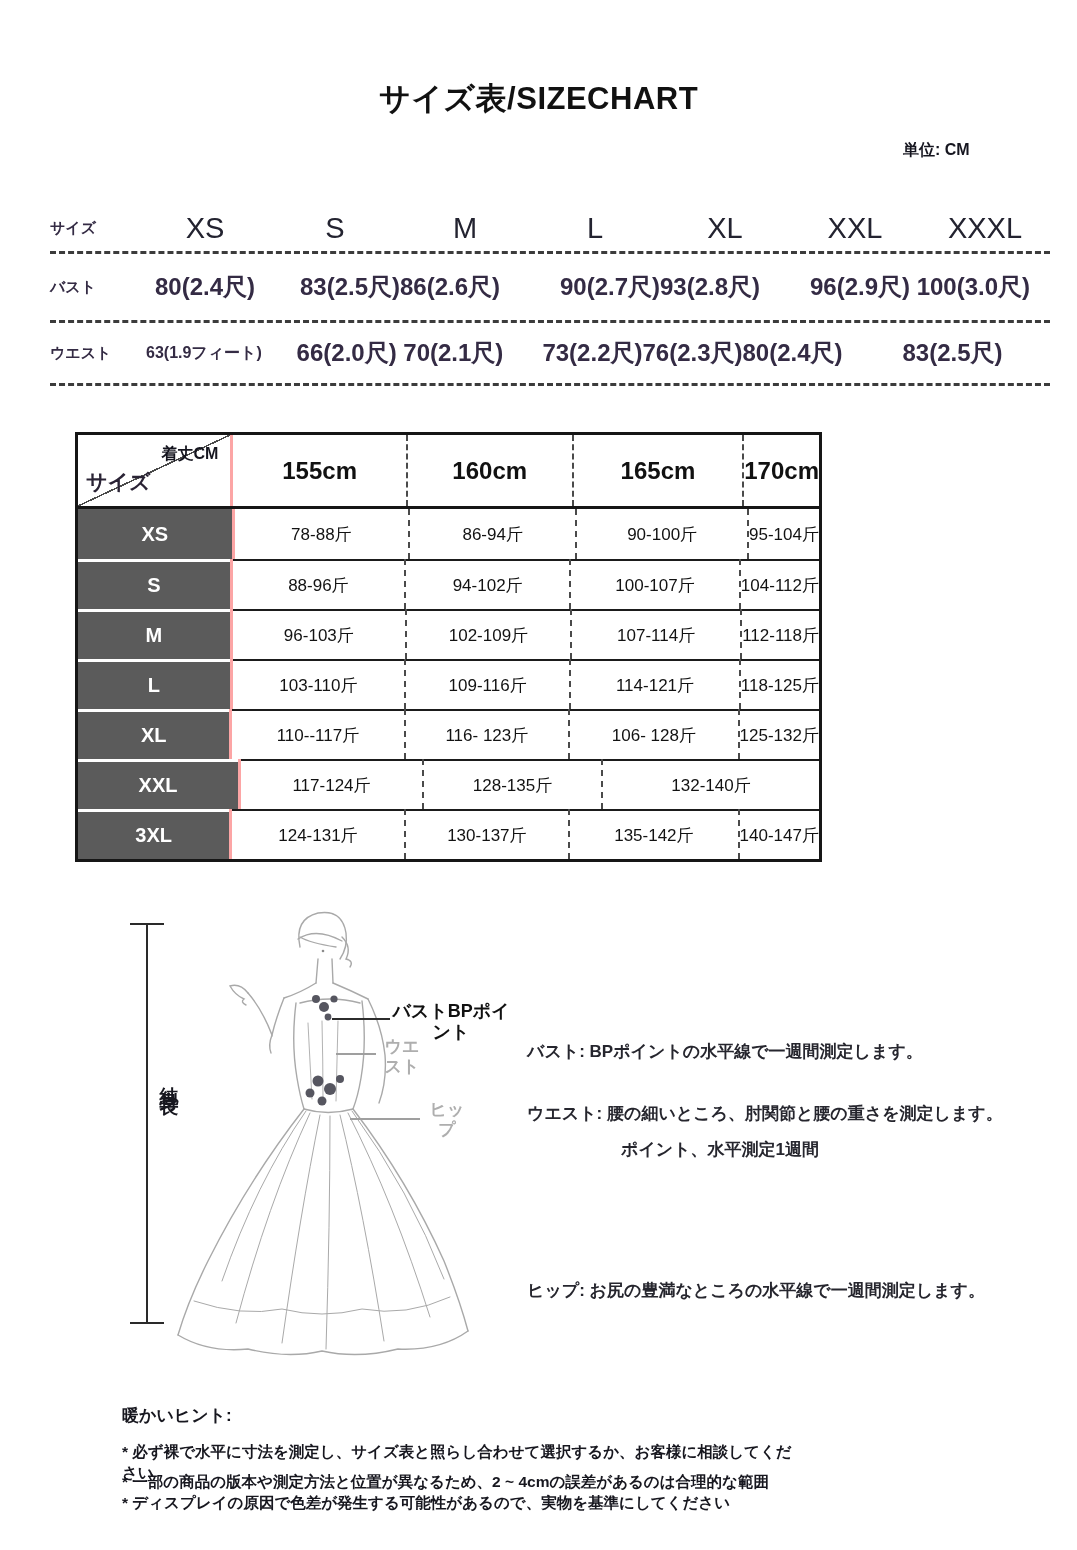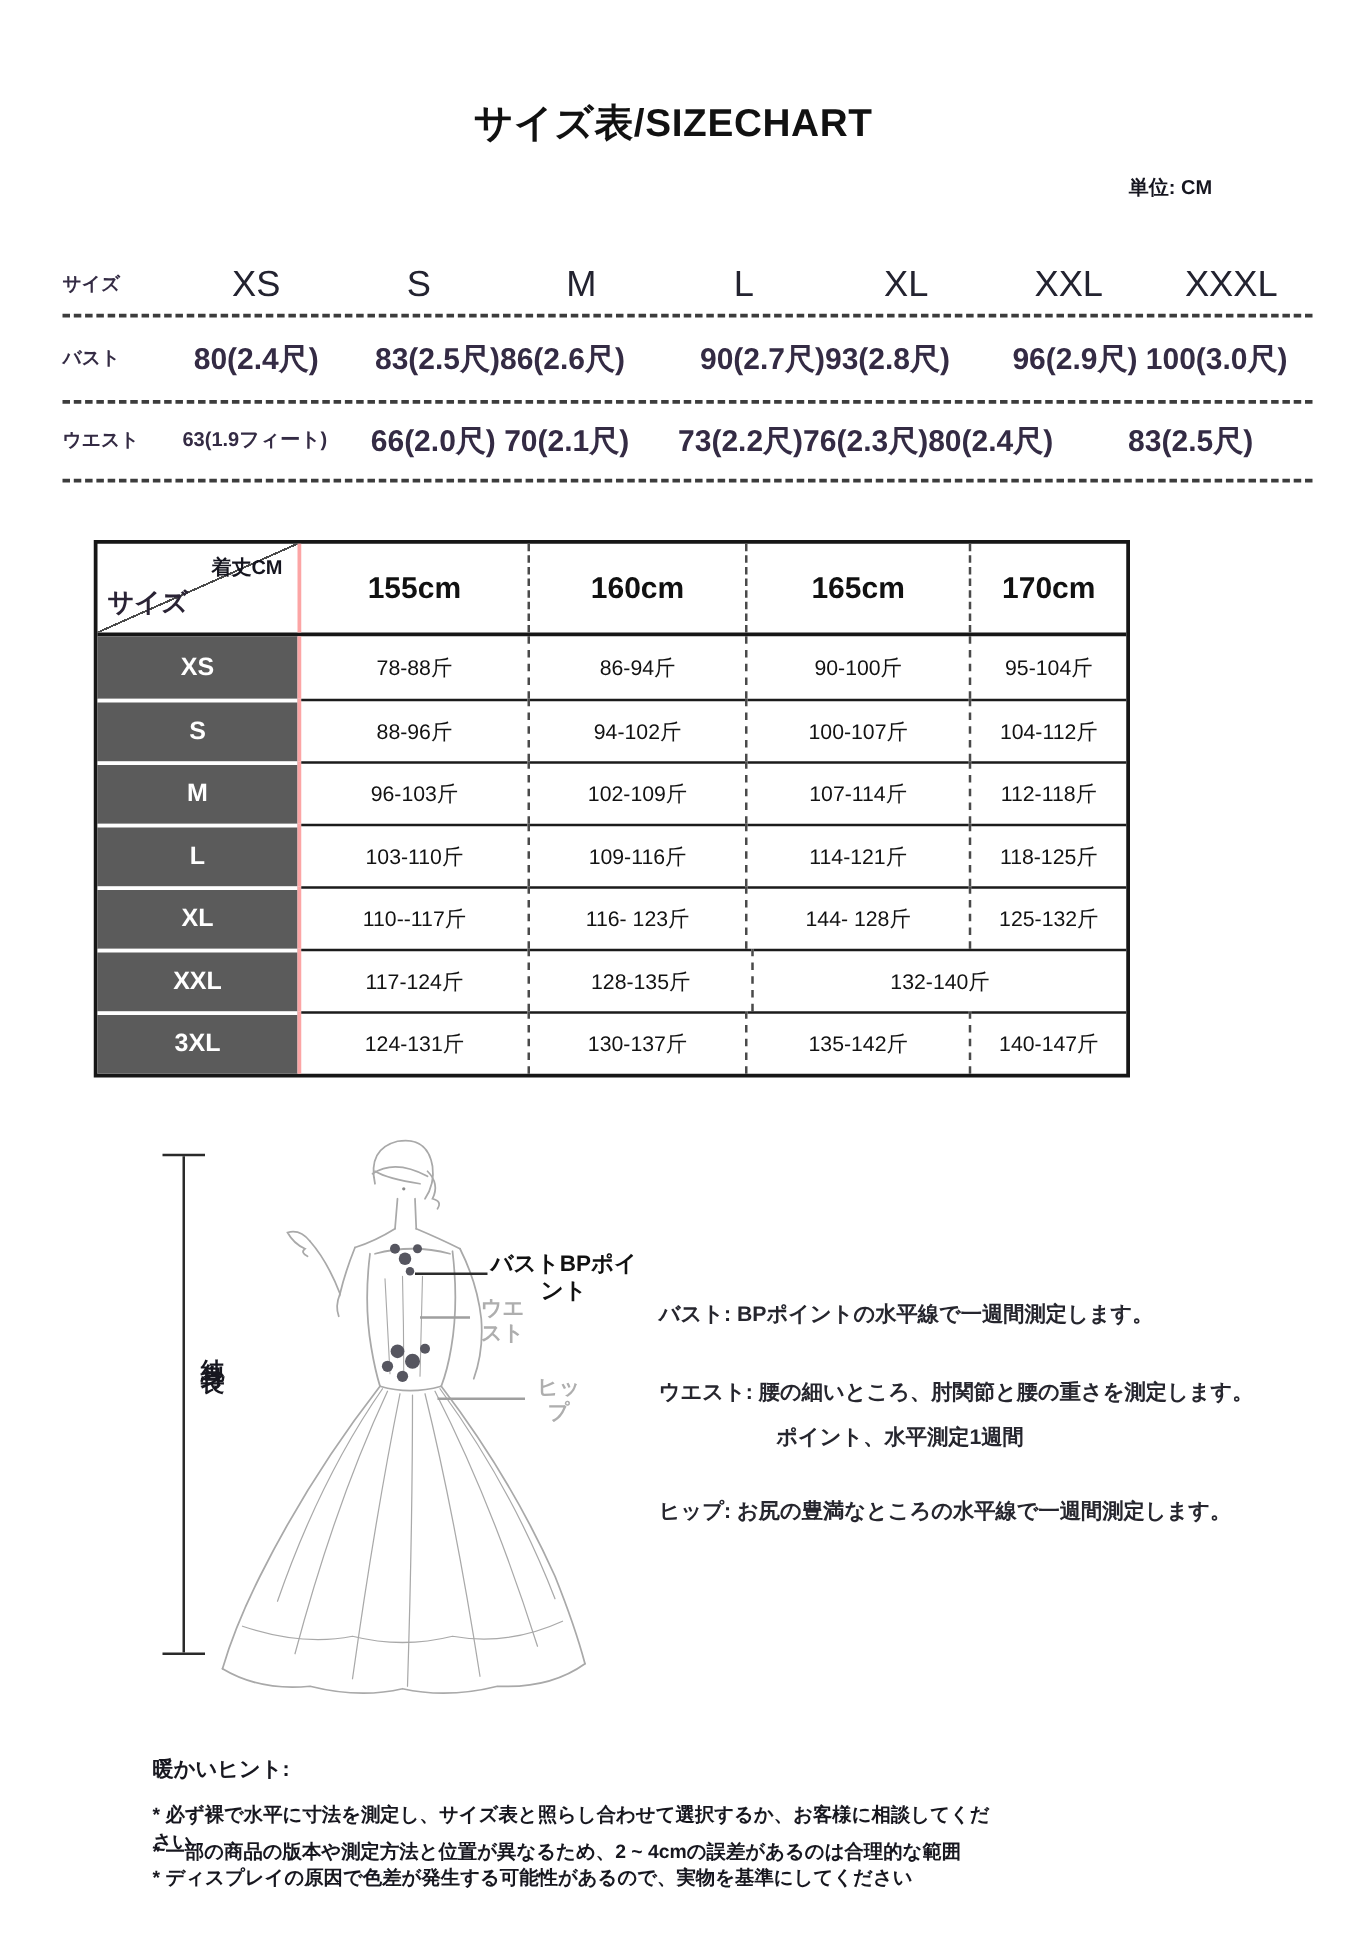--- a/index.html
+++ b/index.html
@@ -21,21 +21,21 @@
   .mrow.sizes .mcell { font-weight:400; font-size:29px; color:#232330; letter-spacing:0; }
   .mrow.sizes { height:46px; }
   .mrow.bust  { height:66px; }
   .mrow.waist { height:60px; }
   .f1 { flex:1 1 0; } .f2 { flex:2 2 0; } .f25 { flex:2.5 2.5 0; } .f15 { flex:1.5 1.5 0; }
   .waist-small { font-size:16px !important; font-weight:700; white-space:normal !important;
                  width:118px; margin:0 auto; text-align:left !important; line-height:1.1; }
   .dash { border-bottom:3px dashed #3c3c3c; height:0; }
 
   
-  .wtable { position:absolute; left:75px; top:432px; width:829px; border:3px solid #161616; background:#fff; }
+  .wtable { position:absolute; left:75px; top:432px; width:747px; border:3px solid #161616; background:#fff; }
   .wrow { display:flex; }
   .wrow > div { display:flex; align-items:center; justify-content:center; }
   .col0 { width:160px; } .col1 { width:184px; } .col2 { width:174px; } .col3 { width:179px; } .col4 { flex:1; }
   .whead { height:74px; border-bottom:3px solid #161616; }
   .whead .hcell { font-size:24px; font-weight:700; color:#111; }
   .bl-solid { border-left:3px solid #fca5a5; }
   .bl-dash  { border-left:2px dashed #4a4a4a; }
   .wdata { height:50px; }
   .wdata .vcell { font-size:17px; font-weight:400; color:#121212; white-space:nowrap; }
   .wdata .scell { background:#5b5b5b; color:#fff; font-size:20px; font-weight:700; }
@@ -63,21 +63,21 @@
   .anno { position:absolute; font-weight:700; line-height:1.18; }
   .anno.bustbp { left:390px; top:1001px; width:122px; font-size:18px; color:#111; text-align:center; }
   .anno.waist  { left:376px; top:1037px; width:52px;  font-size:17px; color:#aeaeae; text-align:center; }
   .anno.hip    { left:422px; top:1100px; width:50px;  font-size:17px; color:#aeaeae; text-align:center; }
 
   
   .instr { position:absolute; font-size:17px; font-weight:700; color:#26262e; white-space:nowrap; }
   .i-bust  { left:527px; top:1040px; }
   .i-waist { left:527px; top:1102px; }
   .i-waist2{ left:621px; top:1138px; }
-  .i-hip   { left:527px; top:1197px;text-align:right; }
+  .i-hip   { left:527px; top:1279px;text-align:right; }
 
   
   .notes-head { position:absolute; left:122px; top:1404px; font-size:17px; font-weight:700; color:#17171f; }
   .note1 { position:absolute; left:122px; top:1442px; width:680px; font-size:15.5px; font-weight:700; color:#17171f; }
   .note2 { position:absolute; left:122px; top:1472px; width:648px; font-size:15.5px; font-weight:700;
            color:#17171f; line-height:1.33; }
 </style>
 </head>
 <body>
 
@@ -202,21 +202,21 @@
       <div class="col0">
           <div class="scell">XL</div>
         </div>
       <div class="col1 bl-solid">
           <div class="vcell">110--117斤</div>
         </div>
       <div class="col2 bl-dash">
           <div class="vcell">116- 123斤</div>
         </div>
       <div class="col3 bl-dash">
-          <div class="vcell">144- 128斤</div>
+          <div class="vcell">106- 128斤</div>
         </div>
       <div class="col4 bl-dash">
           <div class="vcell">125-132斤</div>
         </div>
     </div>
     <div class="wrow wdata">
       <div class="col0">
           <div class="scell">XXL</div>
         </div>
       <div class="col1 bl-solid">

